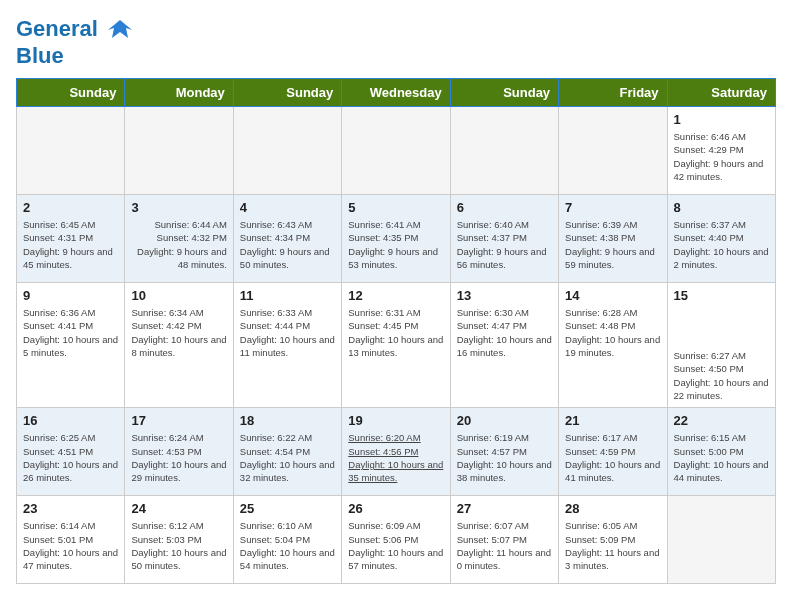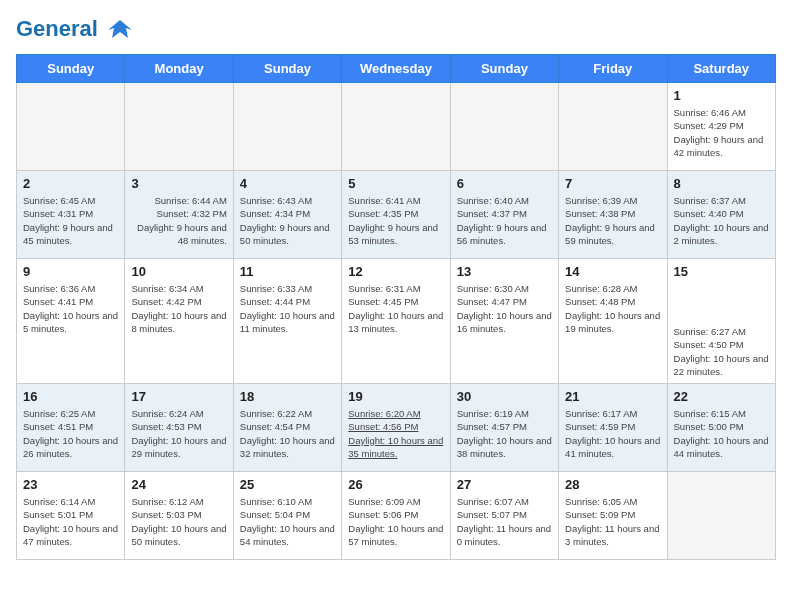--- a/index.html
+++ b/index.html
@@ -36,23 +36,23 @@
     .location-title {
       font-size: 16px;
       color: #555;
     }
     .calendar-table {
       width: 100%;
       border-collapse: collapse;
       table-layout: fixed;
     }
     .calendar-table th {
-      background-color: #3b82f6;
+      background-color: #4d7c0f;
       color: #fff;
-      text-align: center;
+      text-align: right;
       padding: 6px 8px;
       font-size: 13px;
       font-weight: bold;
       border: 1px solid #2b7fd4;
     }
     .calendar-table td {
       border: 1px solid #ccc;
       vertical-align: top;
       padding: 5px 6px;
       height: 88px;
@@ -81,20 +81,21 @@
 
 <div class="header-section">
   <div class="logo">
     <div>
       <div style="font-size:22px;font-weight:bold;color:#333;line-height:1.1;">
         <span style="color:#1a6faf;">General</span>
         <svg class="logo-icon" viewBox="0 0 28 28" style="display:inline-block;vertical-align:middle;margin-left:2px;">
           <polygon points="14,4 26,14 20,12 22,22 14,16 6,22 8,12 2,14" fill="#2b7fd4"></polygon>
         </svg>
       </div>
+      <div style="font-size:22px;font-weight:bold;color:#1a6faf;line-height:1.1;">Blue</div>
     </div>
   </div>
   <div class="title-section">
     <div class="month-title"></div>
     <div class="location-title"></div>
   </div>
 </div>
 
 <table class="calendar-table">
   <thead>
@@ -230,21 +231,21 @@
 Sunset: 4:54 PM
 Daylight: 10 hours and 32 minutes.</div>
         </td>
         <td>
           <div class="day-number">19</div>
           <div class="day-info" style="white-space: pre-line; text-decoration: underline;">Sunrise: 6:20 AM
 Sunset: 4:56 PM
 Daylight: 10 hours and 35 minutes.</div>
         </td>
         <td>
-          <div class="day-number">30</div>
+          <div class="day-number">20</div>
           <div class="day-info" style="white-space: pre-line;">Sunrise: 6:19 AM
 Sunset: 4:57 PM
 Daylight: 10 hours and 38 minutes.</div>
         </td>
         <td>
           <div class="day-number">21</div>
           <div class="day-info" style="white-space: pre-line;">Sunrise: 6:17 AM
 Sunset: 4:59 PM
 Daylight: 10 hours and 41 minutes.</div>
         </td>

